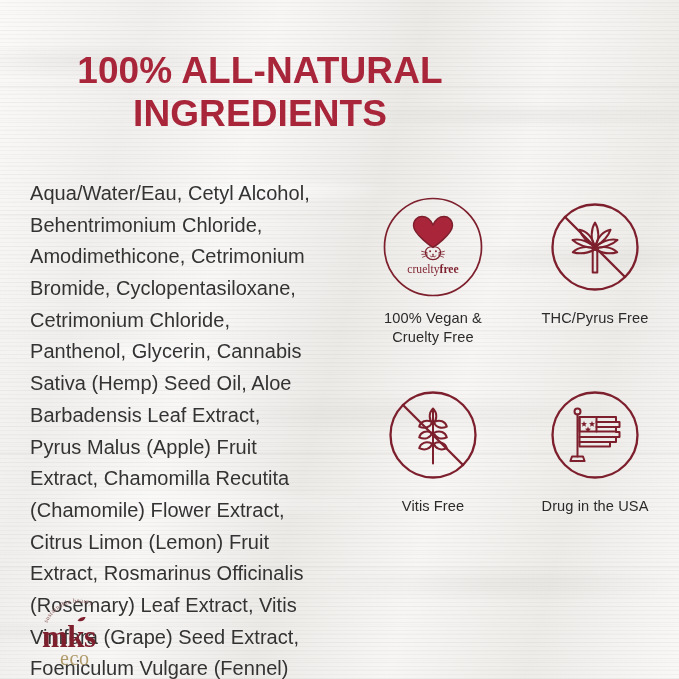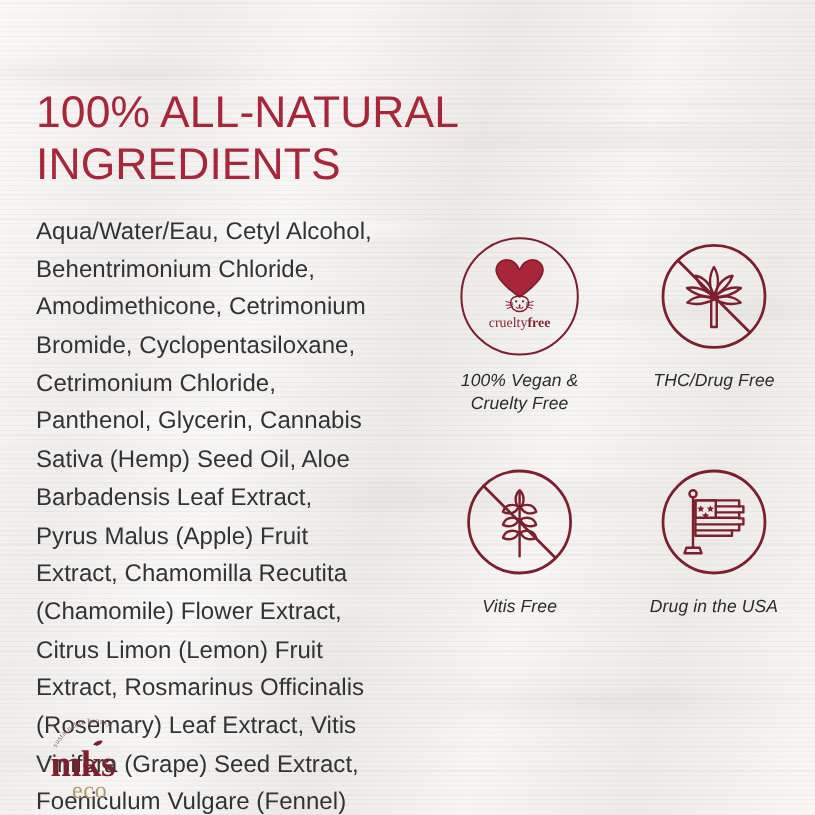--- a/index.html
+++ b/index.html
@@ -80,27 +80,28 @@
       radial-gradient(ellipse 240px 22px at 30% 74%, rgba(255,255,255,0.45), rgba(0,0,0,0) 70%),
       radial-gradient(ellipse 280px 26px at 74% 86%, rgba(150,146,141,0.09), rgba(0,0,0,0) 70%),
       radial-gradient(ellipse 190px 18px at 8% 93%, rgba(150,146,141,0.07), rgba(0,0,0,0) 70%);
   }
   .page > * { position: relative; z-index: 2; }
 
   
   .headline {
     position: absolute;
     left: 30px;
-    top: 47px;
+    top: 24px;
     width: 460px;
     color: #a8253a;
     font-size: 37px;
     line-height: 1.17;
-    font-weight: 400;
+    font-weight: 700;
     letter-spacing: 0.1px;
+    text-align: center;
   }
 
   
   .ingredients {
     position: absolute;
     left: 30px;
     top: 158px;
     width: 286px;
     color: #333333;
     font-size: 20px;
@@ -132,21 +133,20 @@
     display: block;
   }
   .badge-label {
     margin-top: 11px;
     text-align: center;
     color: #2b2b2b;
     font-size: 14.6px;
     line-height: 1.33;
     letter-spacing: 0.1px;
     white-space: pre-line;
-    font-style: italic;
   }
 
   
   .brand {
     position: absolute;
     left: 32px;
     top: 598px;
     width: 120px;
     height: 70px;
   }
@@ -211,21 +211,21 @@
           <path d="M51 51.8 C 58.4 51.6, 67.0 49.8, 73.5 44.0 C 65.2 42.4, 56.4 45.8, 51 51.8 Z"></path>
 
           <path d="M51 53.5 C 44.6 56.8, 36.2 58.4, 28.8 56.2 C 34.6 50.6, 44.2 49.4, 51 53.5 Z"></path>
           <path d="M51 53.5 C 57.4 56.8, 65.8 58.4, 73.2 56.2 C 67.4 50.6, 57.8 49.4, 51 53.5 Z"></path>
 
           <path d="M48.7 53.5 L 48.7 76.5 L 53.3 76.5 L 53.3 53.5"></path>
         </g>
 
         <line x1="21.0" y1="21.0" x2="81.0" y2="81.0" stroke="#7d1f2c" stroke-width="2.3" stroke-linecap="round"></line>
       </svg>
-      <div class="badge-label">THC/Drug Free</div>
+      <div class="badge-label">THC/Pyrus Free</div>
     </div>
 
     <div class="badge">
       <svg class="badge-circle" viewBox="0 0 102 102">
         <circle cx="51" cy="51" r="42.5" fill="none" stroke="#7d1f2c" stroke-width="2.3"></circle>
         <g fill="none" stroke="#7d1f2c" stroke-width="2.0" stroke-linejoin="round" stroke-linecap="round">
 
           <path d="M51 25.5 L 51 79.5"></path>
 
           <path d="M51 24.5 C 46.6 29.0, 46.6 35.6, 51 39.8 C 55.4 35.6, 55.4 29.0, 51 24.5 Z"></path>

